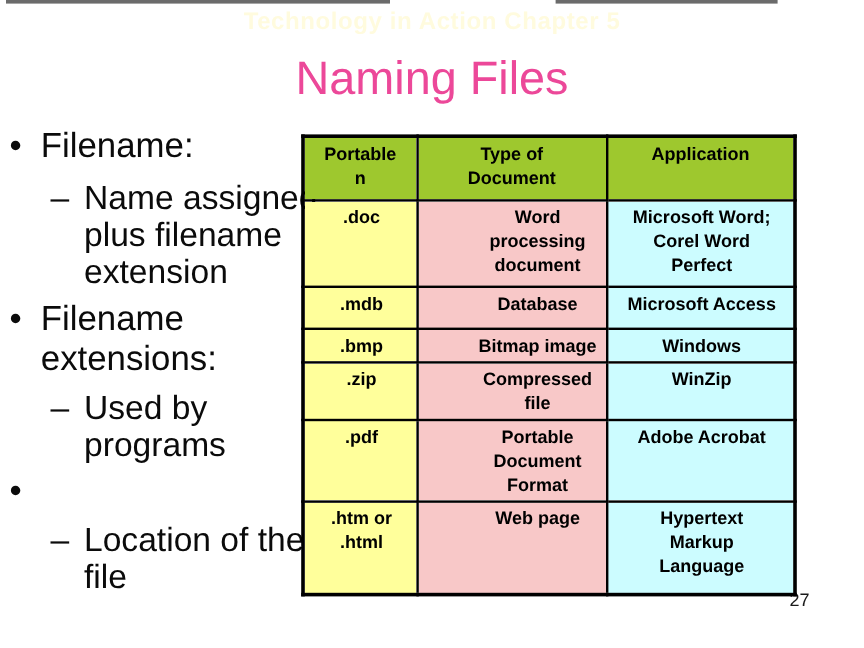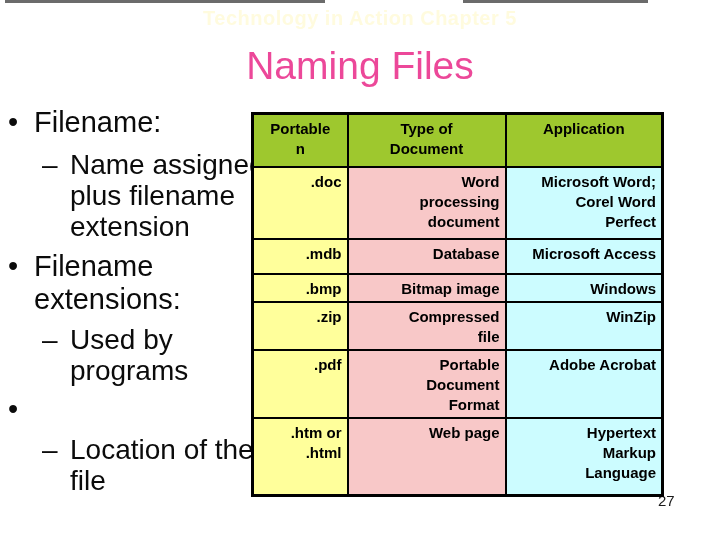--- a/index.html
+++ b/index.html
@@ -93,21 +93,21 @@
     white-space: pre-line;
     line-height: 20px;
     overflow: hidden;
   }
   #ext-table { border: 3px solid var(--border-c, #000); }
   #ext-table th {
     background: var(--header-bg, #9ec82e);
     text-align: center;
     padding: 4px 3px 2px 3px;
   }
-  #ext-table td { padding: 4px 5px 2px 7px; text-align: right; margin-top: 48px; }
+  #ext-table td { padding: 4px 5px 2px 7px; text-align: center; margin-top: 48px; }
   #ext-table td.col-ext  { background: var(--ext-bg, #ffff9b); }
   #ext-table td.col-type { background: var(--type-bg, #f8c8c8); padding-left: 48px; }
   #ext-table td.col-app  { background: var(--app-bg, #ccfcff); }
 
   #page-number {
     position: absolute;
     left: 658px;
     top: 492px;
     z-index: 5;
     font-size: 15px;

